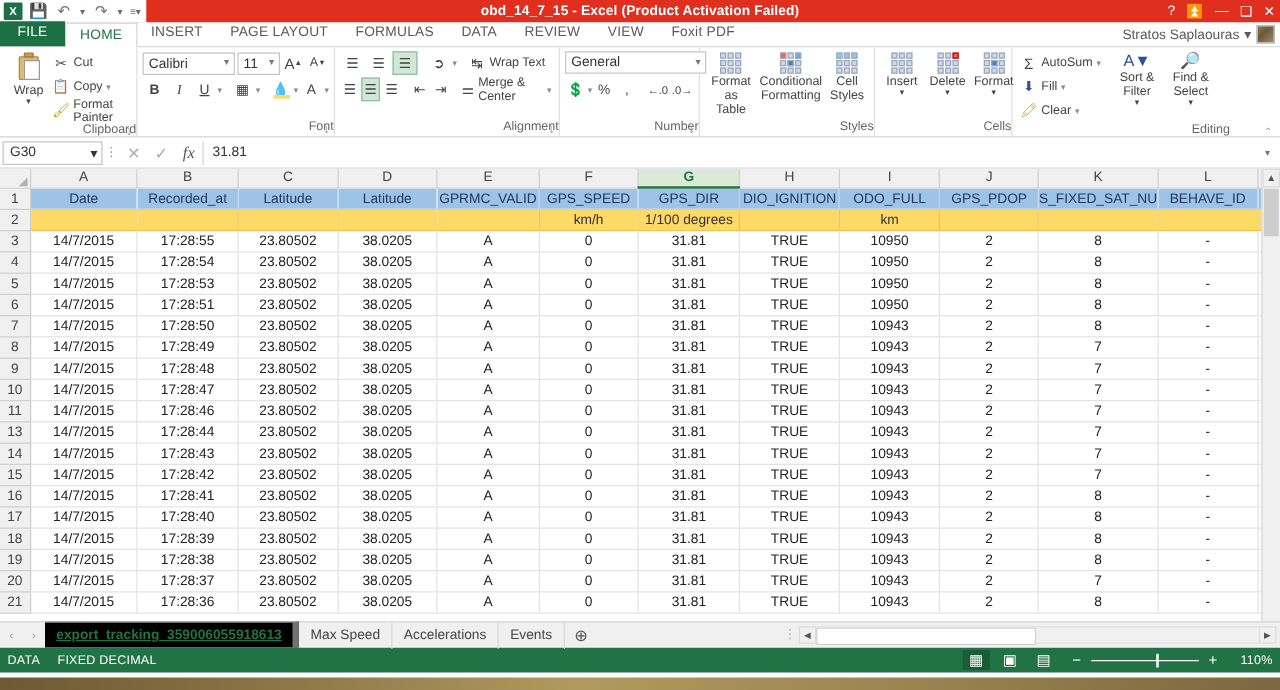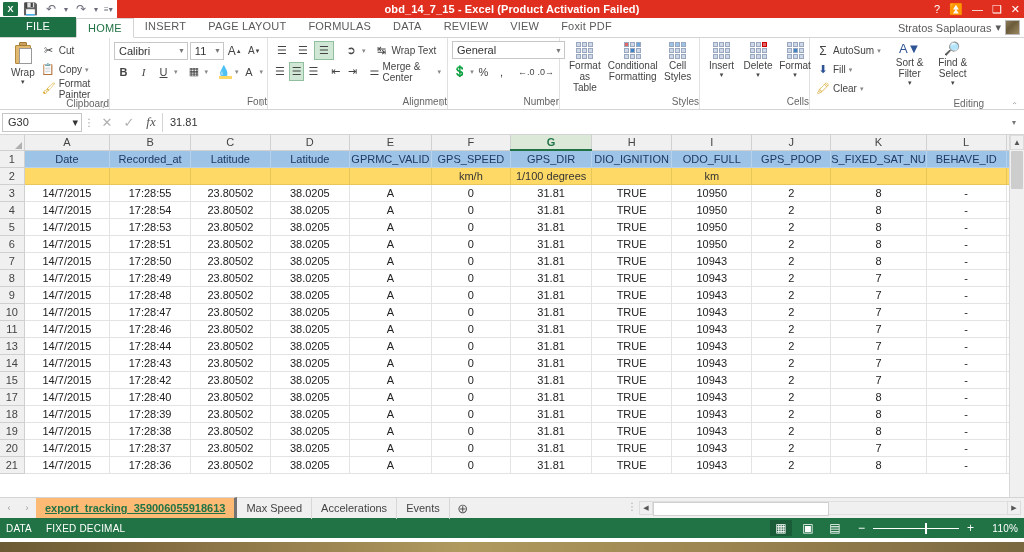--- a/index.html
+++ b/index.html
@@ -44,21 +44,21 @@
 
   
   .tabstrip {
     height: 20px; background: #fff; display: flex; align-items: flex-end;
     position: relative; border-bottom: 1px solid #d4d4d4;
   }
   .tab {
     padding: 3px 11px 4px; font-size: 11px; color: #5a5a5a;
     letter-spacing: .2px; cursor: default; height: 20px;
   }
-  .tab.file { background: #1d7044; color: #fff; font-weight: normal; padding: 3px 26px 4px; }
+  .tab.file { background: #1d7044; color: #fff; font-weight: normal; padding: 3px 14px 4px; }
   .tab.active { background: #fff; color: #217346; border: 1px solid #d4d4d4; border-bottom: 1px solid #fff; margin-bottom: -1px; }
   .user-area {
     position: absolute; right: 4px; top: 2px;
     display: flex; align-items: center; gap: 4px; font-size: 11px; color: #5a5a5a;
   }
   .avatar {
     width: 15px; height: 15px;
     background: linear-gradient(135deg,#8a7a55 0%,#6b5b3a 40%,#9c8a60 100%);
     border: 1px solid #bbb;
   }
@@ -156,21 +156,21 @@
     display: flex; flex-direction: column;
   }
   .vs-btn { height: 15px; background: #f0f0f0; display: flex; align-items: center; justify-content: center; font-size: 8px; color: #555; border: 1px solid #dcdcdc; }
   .vs-thumb { height: 38px; background: #cdcdcd; margin: 1px; border-radius: 1px; }
   .vs-track { flex: 1; }
 
   
   .sheetbar { height: 21px; background: #f0f0f0; display: flex; align-items: center; border-top: 1px solid #d4d4d4; position: relative; }
   .navarr { width: 18px; text-align: center; color: #999; font-size: 9px; }
   .stab { padding: 2px 9px; font-size: 11px; color: #444; height: 21px; display: flex; align-items: center; border-right: 1px solid #d8d8d8; }
-  .stab.active { background: #fdba74; color: #217346; font-weight: bold; border-top: 1px solid #d4d4d4; margin-top: -1px; text-decoration: underline; border-right: 3px solid #737373; }
+  .stab.active { background: #000000; color: #217346; font-weight: bold; border-top: 1px solid #d4d4d4; margin-top: -1px; text-decoration: underline; border-right: 5px solid #737373; }
   .addsheet { width: 26px; text-align: center; color: #555; font-size: 13px; }
   .hsplit { position: absolute; right: 388px; top: 3px; color: #aaa; font-size: 10px; letter-spacing: -1px; }
   .hscroll { position: absolute; right: 3px; top: 3px; width: 382px; height: 14px; background: #f0f0f0; display: flex; align-items: center; }
   .hs-btn { width: 14px; height: 14px; background: #f0f0f0; border: 1px solid #dcdcdc; display: flex; align-items: center; justify-content: center; font-size: 7px; color: #555; }
   .hs-track { flex: 1; height: 14px; background: #f0f0f0; border-top: 1px solid #e0e0e0; border-bottom: 1px solid #e0e0e0; position: relative; }
   .hs-thumb { position: absolute; left: 0; top: 0; width: 176px; height: 14px; background: #fff; border: 1px solid #d0d0d0; }
 
   
   .statusbar {
     height: 20px; background: #217346; color: #fff;
@@ -754,20 +754,36 @@
           <td class="cell w-f">0</td>
           <td class="cell w-g">31.81</td>
           <td class="cell w-h">TRUE</td>
           <td class="cell w-i">10943</td>
           <td class="cell w-j">2</td>
           <td class="cell w-k">7</td>
           <td class="cell w-l">-</td>
           <td class="cell w-m"></td>
         </tr>
         <tr>
+          <td class="rhdr">16</td>
+          <td class="cell w-a">14/7/2015</td>
+          <td class="cell w-b">17:28:41</td>
+          <td class="cell w-c">23.80502</td>
+          <td class="cell w-d">38.0205</td>
+          <td class="cell w-e">A</td>
+          <td class="cell w-f">0</td>
+          <td class="cell w-g">31.81</td>
+          <td class="cell w-h">TRUE</td>
+          <td class="cell w-i">10943</td>
+          <td class="cell w-j">2</td>
+          <td class="cell w-k">8</td>
+          <td class="cell w-l">-</td>
+          <td class="cell w-m"></td>
+        </tr>
+        <tr>
           <td class="rhdr">17</td>
           <td class="cell w-a">14/7/2015</td>
           <td class="cell w-b">17:28:40</td>
           <td class="cell w-c">23.80502</td>
           <td class="cell w-d">38.0205</td>
           <td class="cell w-e">A</td>
           <td class="cell w-f">0</td>
           <td class="cell w-g">31.81</td>
           <td class="cell w-h">TRUE</td>
           <td class="cell w-i">10943</td>

